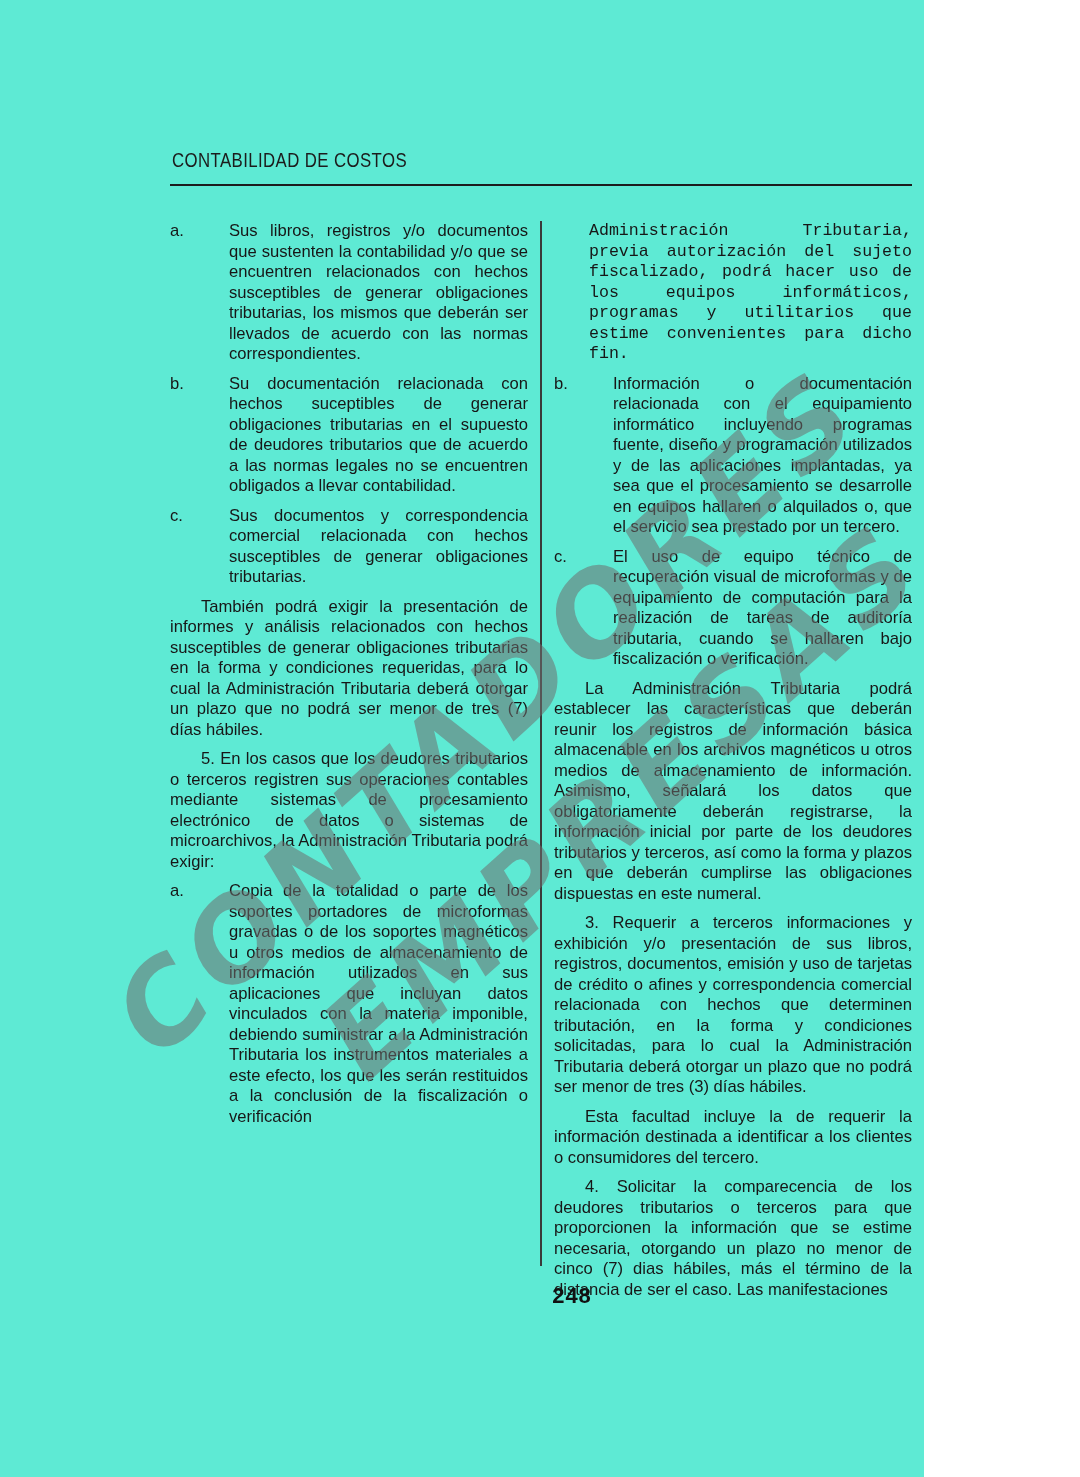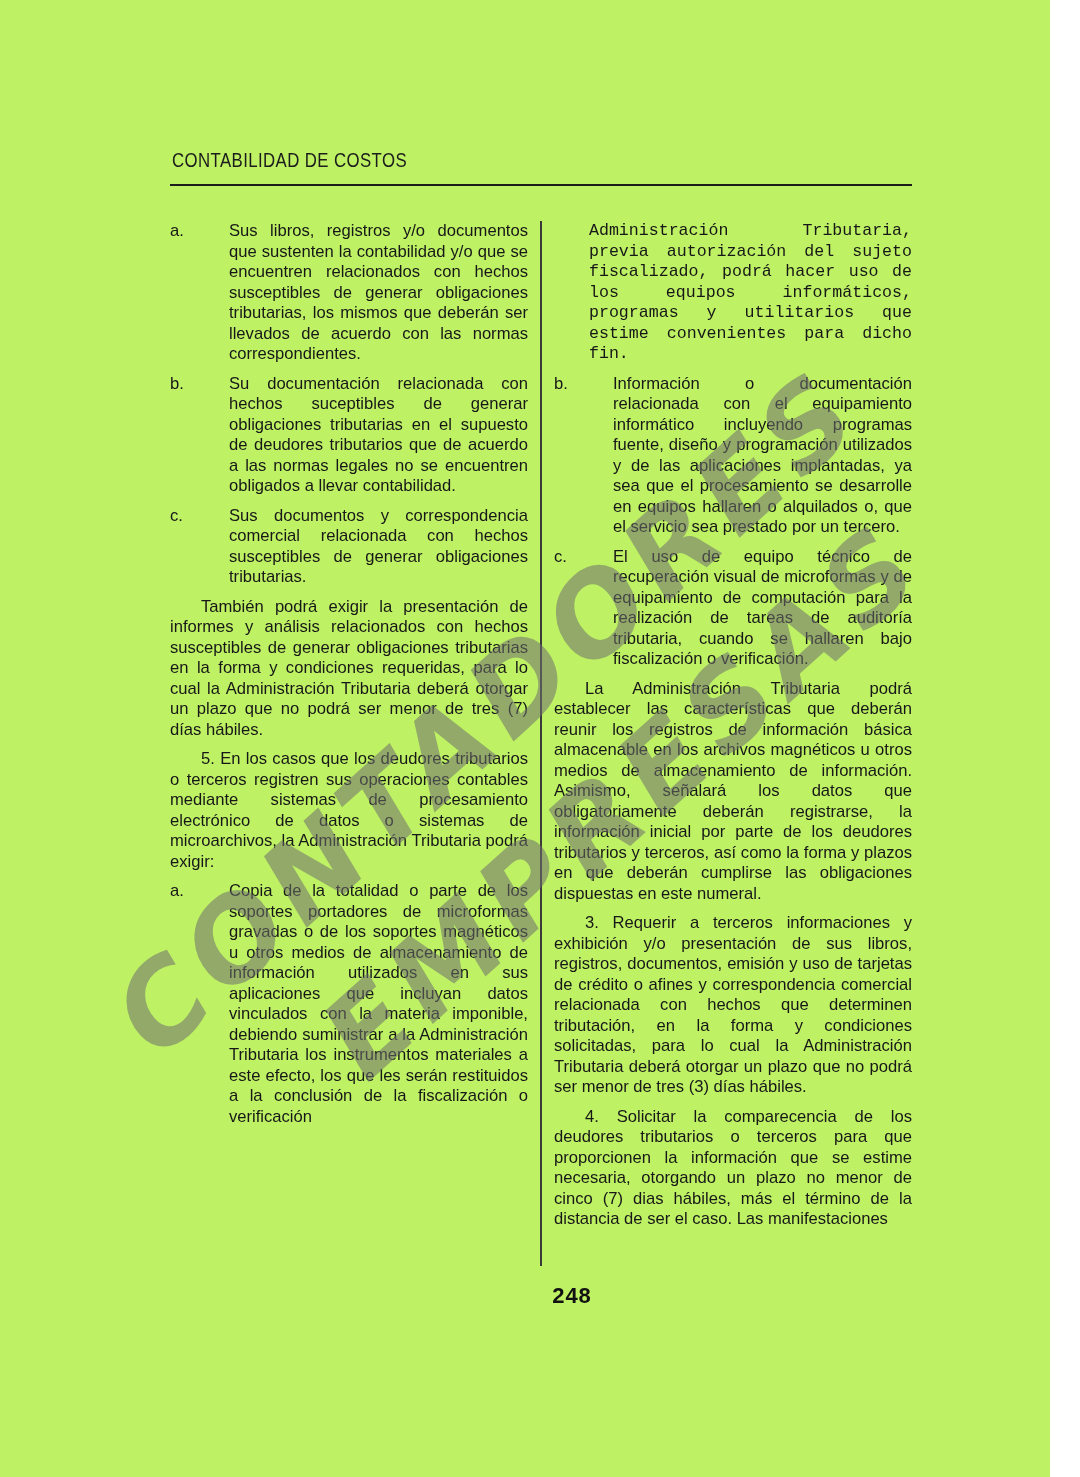--- a/index.html
+++ b/index.html
@@ -1,19 +1,19 @@
 <!DOCTYPE html>
 <html><head>
 <meta charset="utf-8">
 <style>
   html,body{margin:0;padding:0;background:#ffffff;}
   .page{
     position:relative;
-    width:1050px;height:1477px;
-    background:#bef264;
+    width:924px;height:1477px;
+    background:#5eead4;
     font-family:"Liberation Sans", sans-serif;
     color:#171717;
     overflow:hidden;
   }
   
   .running-head{
     position:absolute;left:172px;top:148px;
     font-size:21px;font-weight:400;letter-spacing:.5px;
     transform:scaleX(.8);transform-origin:left center;
     white-space:nowrap;color:#1c1c1c;
@@ -102,20 +102,21 @@
         <div class="block list-item">
           <span class="marker">b.</span>
           <div class="item-text">Información o documentación relacionada con el equipamiento informático incluyendo programas fuente, diseño y programación utilizados y de las aplicaciones implantadas, ya sea que el procesamiento se desarrolle en equipos hallaren o alquilados o, que el servicio sea prestado por un tercero.</div>
         </div>
         <div class="block list-item">
           <span class="marker">c.</span>
           <div class="item-text">El uso de equipo técnico de recuperación visual de microformas y de equipamiento de computación para la realización de tareas de auditoría tributaria, cuando se hallaren bajo fiscalización o verificación.</div>
         </div>
         <div class="block paragraph">La Administración Tributaria podrá establecer las características que deberán reunir los registros de información básica almacenable en los archivos magnéticos u otros medios de almacenamiento de información. Asimismo, señalará los datos que obligatoriamente deberán registrarse, la información inicial por parte de los deudores tributarios y terceros, así como la forma y plazos en que deberán cumplirse las obligaciones dispuestas en este numeral.</div>
         <div class="block paragraph">3. Requerir a terceros informaciones y exhibición y/o presentación de sus libros, registros, documentos, emisión y uso de tarjetas de crédito o afines y correspondencia comercial relacionada con hechos que determinen tributación, en la forma y condiciones solicitadas, para lo cual la Administración Tributaria deberá otorgar un plazo que no podrá ser menor de tres (3) días hábiles.</div>
+        <div class="block paragraph">Esta facultad incluye la de requerir la información destinada a identificar a los clientes o consumidores del tercero.</div>
         <div class="block paragraph">4. Solicitar la comparecencia de los deudores tributarios o terceros para que proporcionen la información que se estime necesaria, otorgando un plazo no menor de cinco (7) dias hábiles, más el término de la distancia de ser el caso. Las manifestaciones</div>
       </section>
   </main>
 
   <div class="page-number">248</div>
 
   <div class="watermark">
     <div class="wm-line">CONTADORES</div>
     <div class="wm-line wm-line2">EMPRESAS</div>
   </div>

